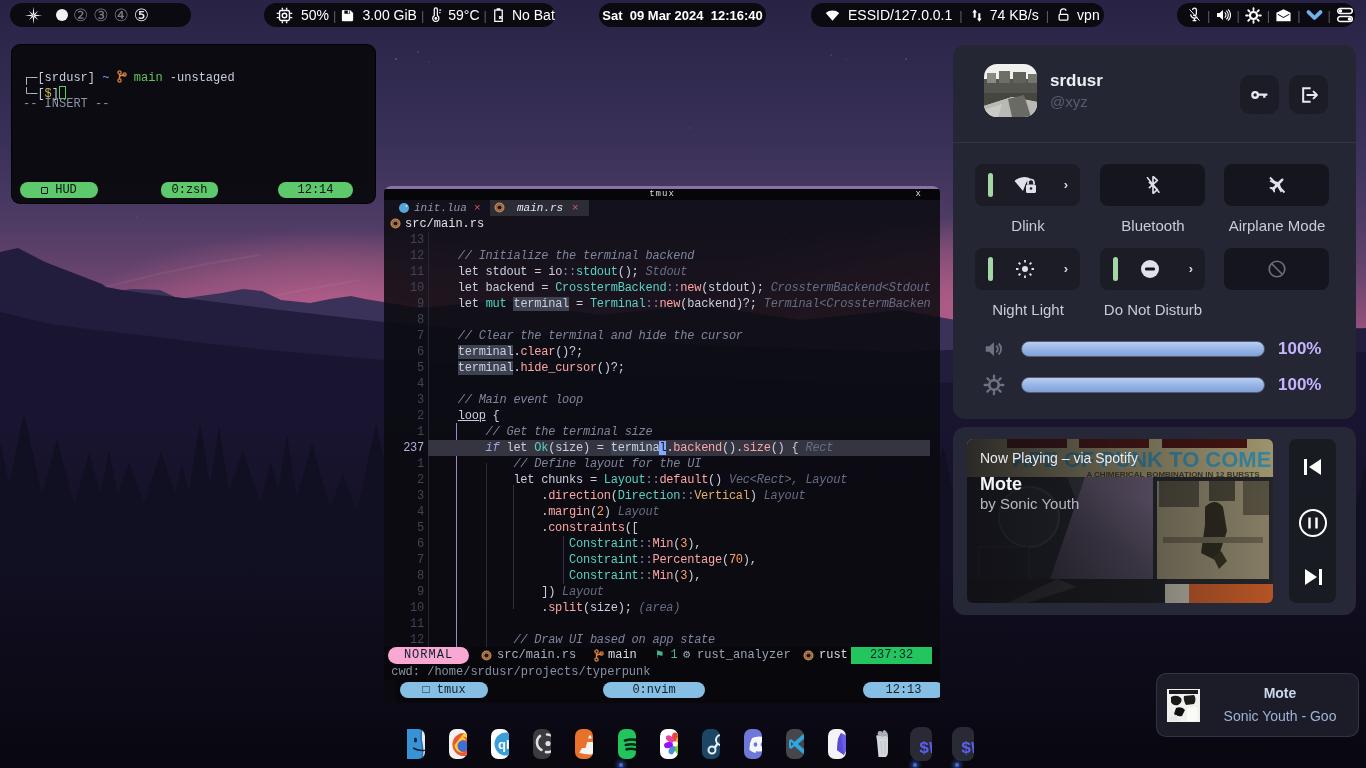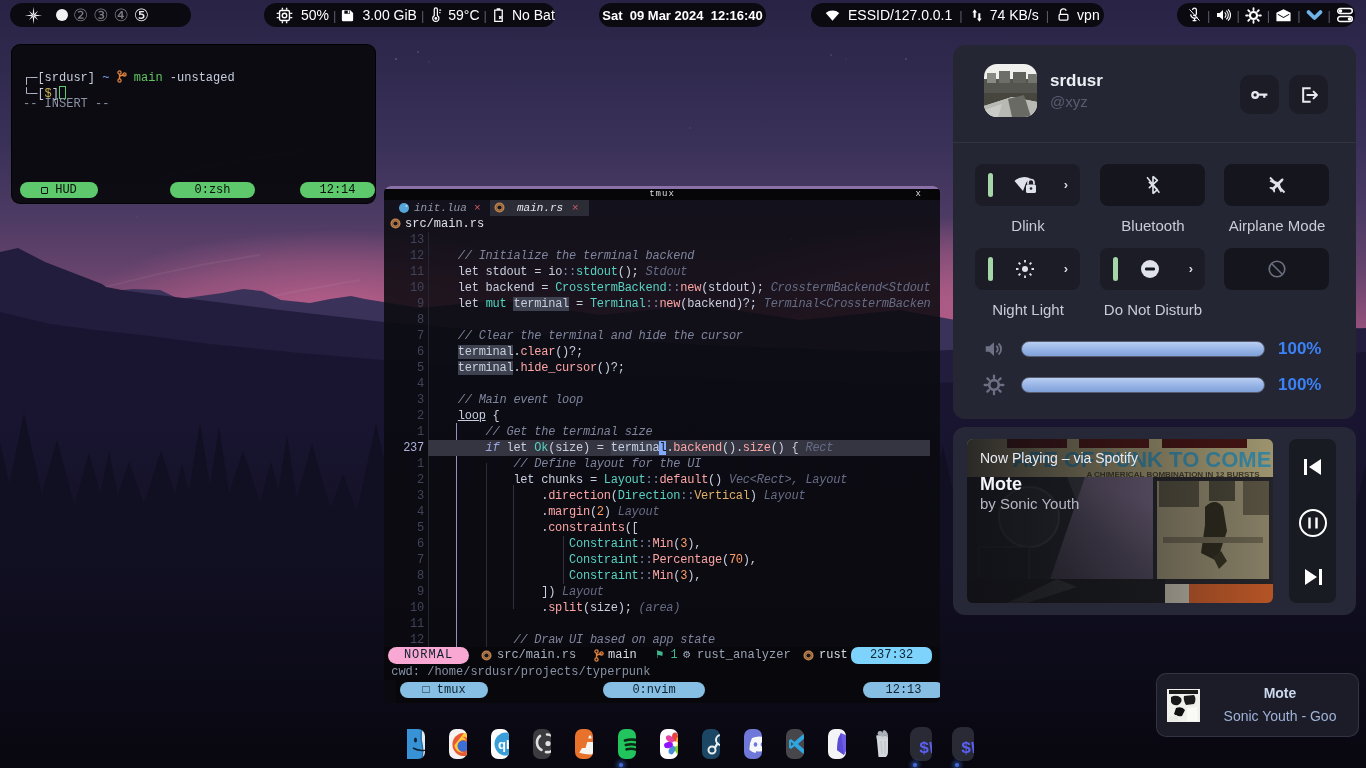--- a/index.html
+++ b/index.html
@@ -33,21 +33,21 @@
   
   
   #panel { left:953px; top:45px; width:403px; height:374px; background:#252634; border-radius:12px; }
   .tog { position:absolute; width:105px; height:42px; background:#1b1c25; border-radius:8px; }
   .tog.dis { background:#15161d; }
   .glab { position:absolute; width:5px; height:24px; top:9px; left:13px; background:#a5d6a7; border-radius:3px; }
   .toglabel { position:absolute; color:#c9ccd6; font-size:15px; text-align:center; width:140px; }
   .chev { position:absolute; right:12px; top:13px; color:#d8dae2; font-size:13px; font-weight:bold; }
   .slider { position:absolute; left:68px; width:244px; height:16px; border-radius:8px;
             background:linear-gradient(180deg,#b9cef2 0%,#9cb8e8 45%,#7fa0da 100%); border:1px solid #565b6e; }
-  .pct { position:absolute; left:325px; color:#3b82f6; font-size:17px; font-weight:bold; }
+  .pct { position:absolute; left:325px; color:#c4b5fd; font-size:17px; font-weight:bold; }
   
   #player { left:953px; top:427px; width:403px; height:188px; background:#262737; border-radius:12px; }
   
   #notif { left:1156px; top:673px; width:203px; height:64px; background:#1b1c27; border-radius:10px;
            border:1px solid rgba(130,140,170,0.22); }
   
   .dicon { position:absolute; top:729px; width:30px; height:30px; border-radius:7px; overflow:hidden;padding-left:12px; }
 </style>
 </head>
 <body>
@@ -222,22 +222,22 @@
         <g stroke="#e0823d" stroke-width="2.6" fill="none">
           <circle cx="5" cy="5" r="3.2"></circle>
           <circle cx="5" cy="21" r="3.2"></circle>
           <circle cx="15" cy="9" r="3.2"></circle>
           <path d="M5 8.2 V17.8 M5 15 q0-5 10-5 v-1"></path>
         </g>
       </svg><span style="color:#62c462"> main</span><span class="w"> -unstaged</span></div>
   <div class="tl" style="top:41px;"><span class="w">└─[</span><span style="color:#cdb54e">$</span><span class="w">]</span><span style="display:inline-block;width:7px;height:13px;border:1px solid #5fc96e;vertical-align:-2px;"></span></div>
   <div class="tl" style="top:51px;color:#8b93a5;">-- INSERT --</div>
   <div class="gpill" style="left:8px;width:78px;"><span style="border:1px solid #0a0f0a;width:7px;height:7px;display:inline-block;margin-right:7px;border-radius:1px;"></span>HUD</div>
-  <div class="gpill" style="left:158px;width:85px;">0:zsh</div>
-  <div class="gpill" style="left:288px;width:75px;">12:14</div>
+  <div class="gpill" style="left:149px;width:57px;border-radius:7px;">0:zsh</div>
+  <div class="gpill" style="left:266px;width:75px;">12:14</div>
 </div>
 
 <div id="tmux" class="abs mono">
   <div style="position:absolute;left:0;top:0;width:100%;height:4px;background:#8a71a8;"></div>
   <div class="titlebar mono" style="color:#ddd;font-size:9px;text-align:center;line-height:11px;letter-spacing:1px;">tmux<span style="position:absolute;right:18px;">x</span></div>
   <div id="codearea" class="abs" style="left: 0px; top: 45px; width: 556px; height: 503px;">
       <div style="position:absolute;left:44px;top:1px;width:1px;height:417px;background:#262633;"></div>
       <div style="position:absolute;left:71.5px;top:192px;width:1.8px;height:226px;background:#9d8cc2;"></div>
       <div style="position:absolute;left:101.5px;top:232px;width:1px;height:184px;background:#2c2c39;"></div>
       <div style="position:absolute;left:129px;top:254px;width:1px;height:124px;background:#30303e;"></div>
@@ -289,21 +289,21 @@
   <span style="position:absolute;left:224px;color:#d5dae4;line-height:17px;">main</span>
   <span style="position:absolute;left:272px;color:#3fb68e;line-height:17px;">⚑&nbsp;1</span>
   <span style="position:absolute;left:299px;color:#9aa3b5;line-height:17px;">⚙</span>
   <span style="position:absolute;left:313px;color:#9aa3b5;line-height:17px;">rust_analyzer</span>
   <svg width="11" height="11" viewBox="0 0 11 11" style="position:absolute;top:3px;left:419px;">
         <circle cx="5.5" cy="5.5" r="5" fill="#bf8450"></circle>
         <circle cx="5.5" cy="5.5" r="2.1" fill="#15151d"></circle>
         <circle cx="5.5" cy="5.5" r="3.4" fill="none" stroke="#8a5a30" stroke-width="0.8"></circle>
       </svg>
   <span style="position:absolute;left:435px;color:#d5dae4;line-height:17px;">rust</span>
-  <div style="position:absolute;left:467px;top:0px;width:81px;height:17px;background:#7dd3fc;border-radius:7px;color:#10222e;text-align:center;line-height:17px;">237:32</div>
+  <div style="position:absolute;left:467px;top:0px;width:81px;height:17px;background:#22c55e;border-radius:0;color:#10222e;text-align:center;line-height:17px;">237:32</div>
 </div>
     <div class="abs mono" style="left:0;top:478px;width:556px;height:16px;background:#08080c;color:#8792a6;font-size:12px;line-height:16px;">&nbsp;cwd: /home/srdusr/projects/typerpunk</div>
     <div class="abs mono" style="left:12px;top:494px;width:556px;height:23px;background:#08080c;font-size:12px;">
   <div style="position:absolute;left:4px;top:2px;width:88px;height:16px;background:#86bfe3;border-radius:8px;color:#10222e;text-align:center;line-height:16px;">□ tmux</div>
   <div style="position:absolute;left:207px;top:2px;width:102px;height:16px;background:#86bfe3;border-radius:8px;color:#10222e;text-align:center;line-height:16px;">0:nvim</div>
   <div style="position:absolute;left:467px;top:2px;width:81px;height:16px;background:#86bfe3;border-radius:8px;color:#10222e;text-align:center;line-height:16px;">12:13</div>
 </div>
     <div class="abs mono" style="left:0;top:14px;width:556px;height:16px;font-size:11px;font-style:italic;">
   <svg width="12" height="12" viewBox="0 0 24 24" style="position:absolute;left:14px;top:2px;">
         <circle cx="12" cy="12" r="10" fill="#54a7d8"></circle>

